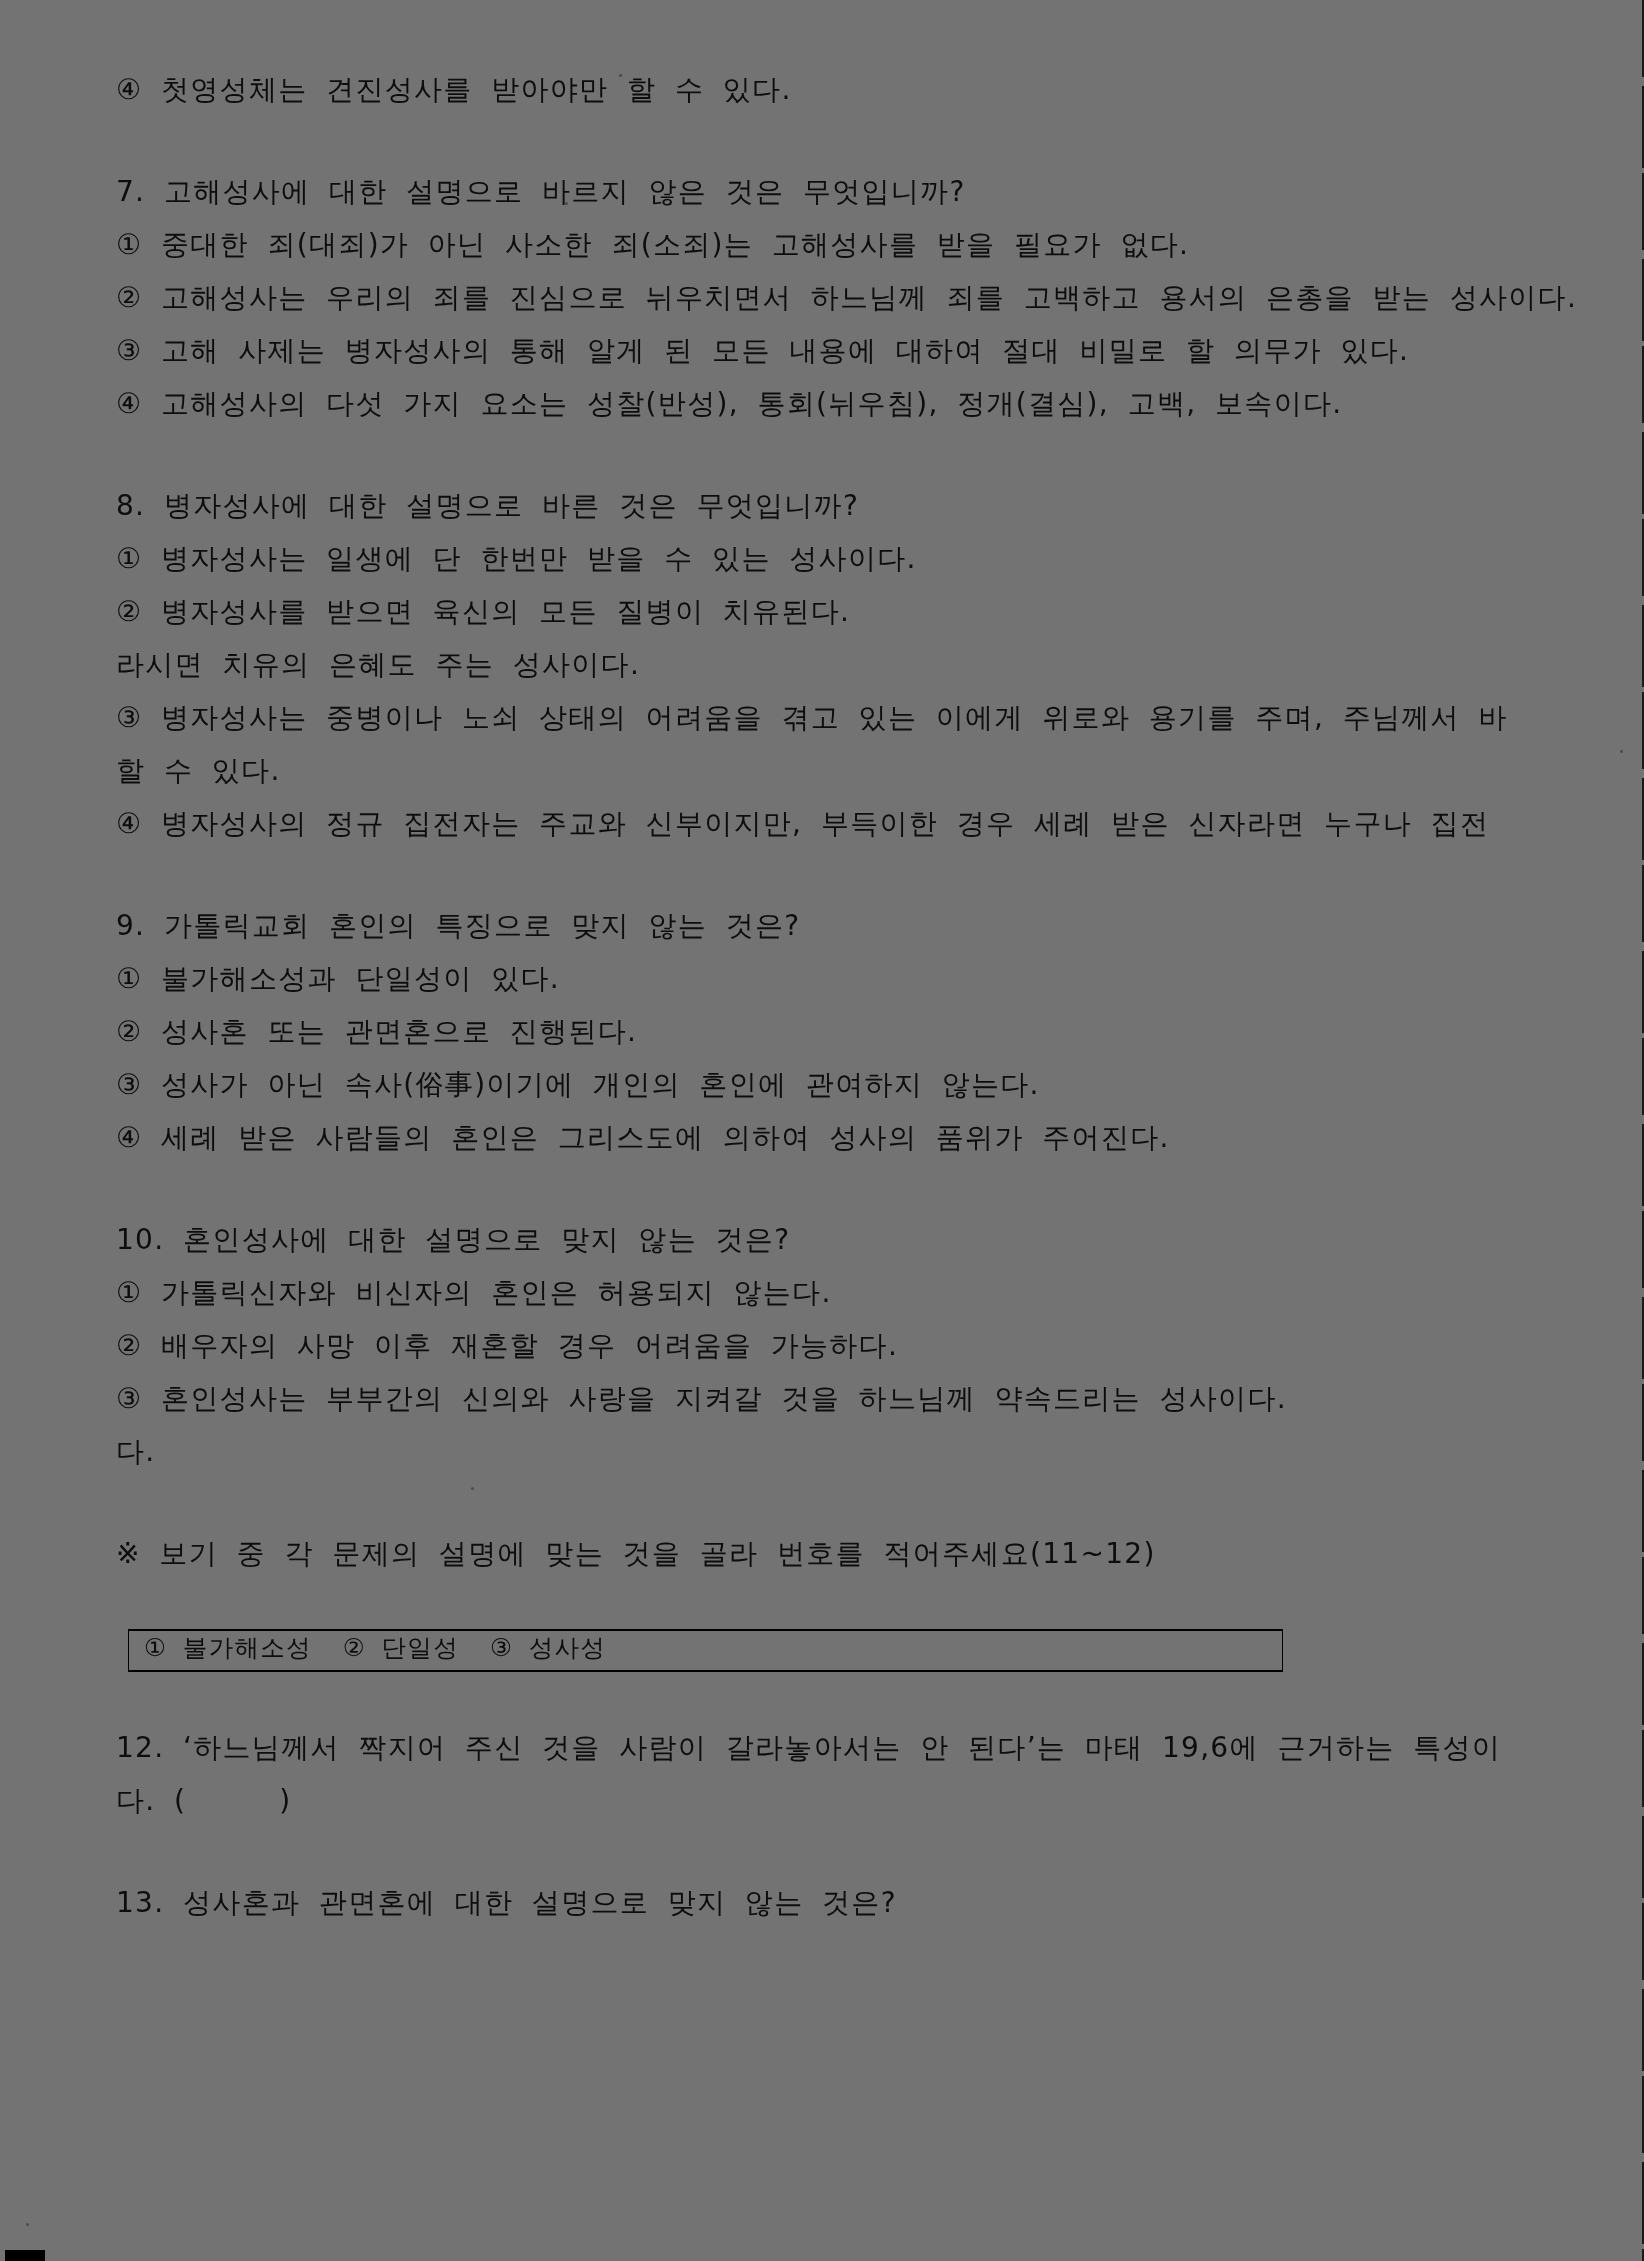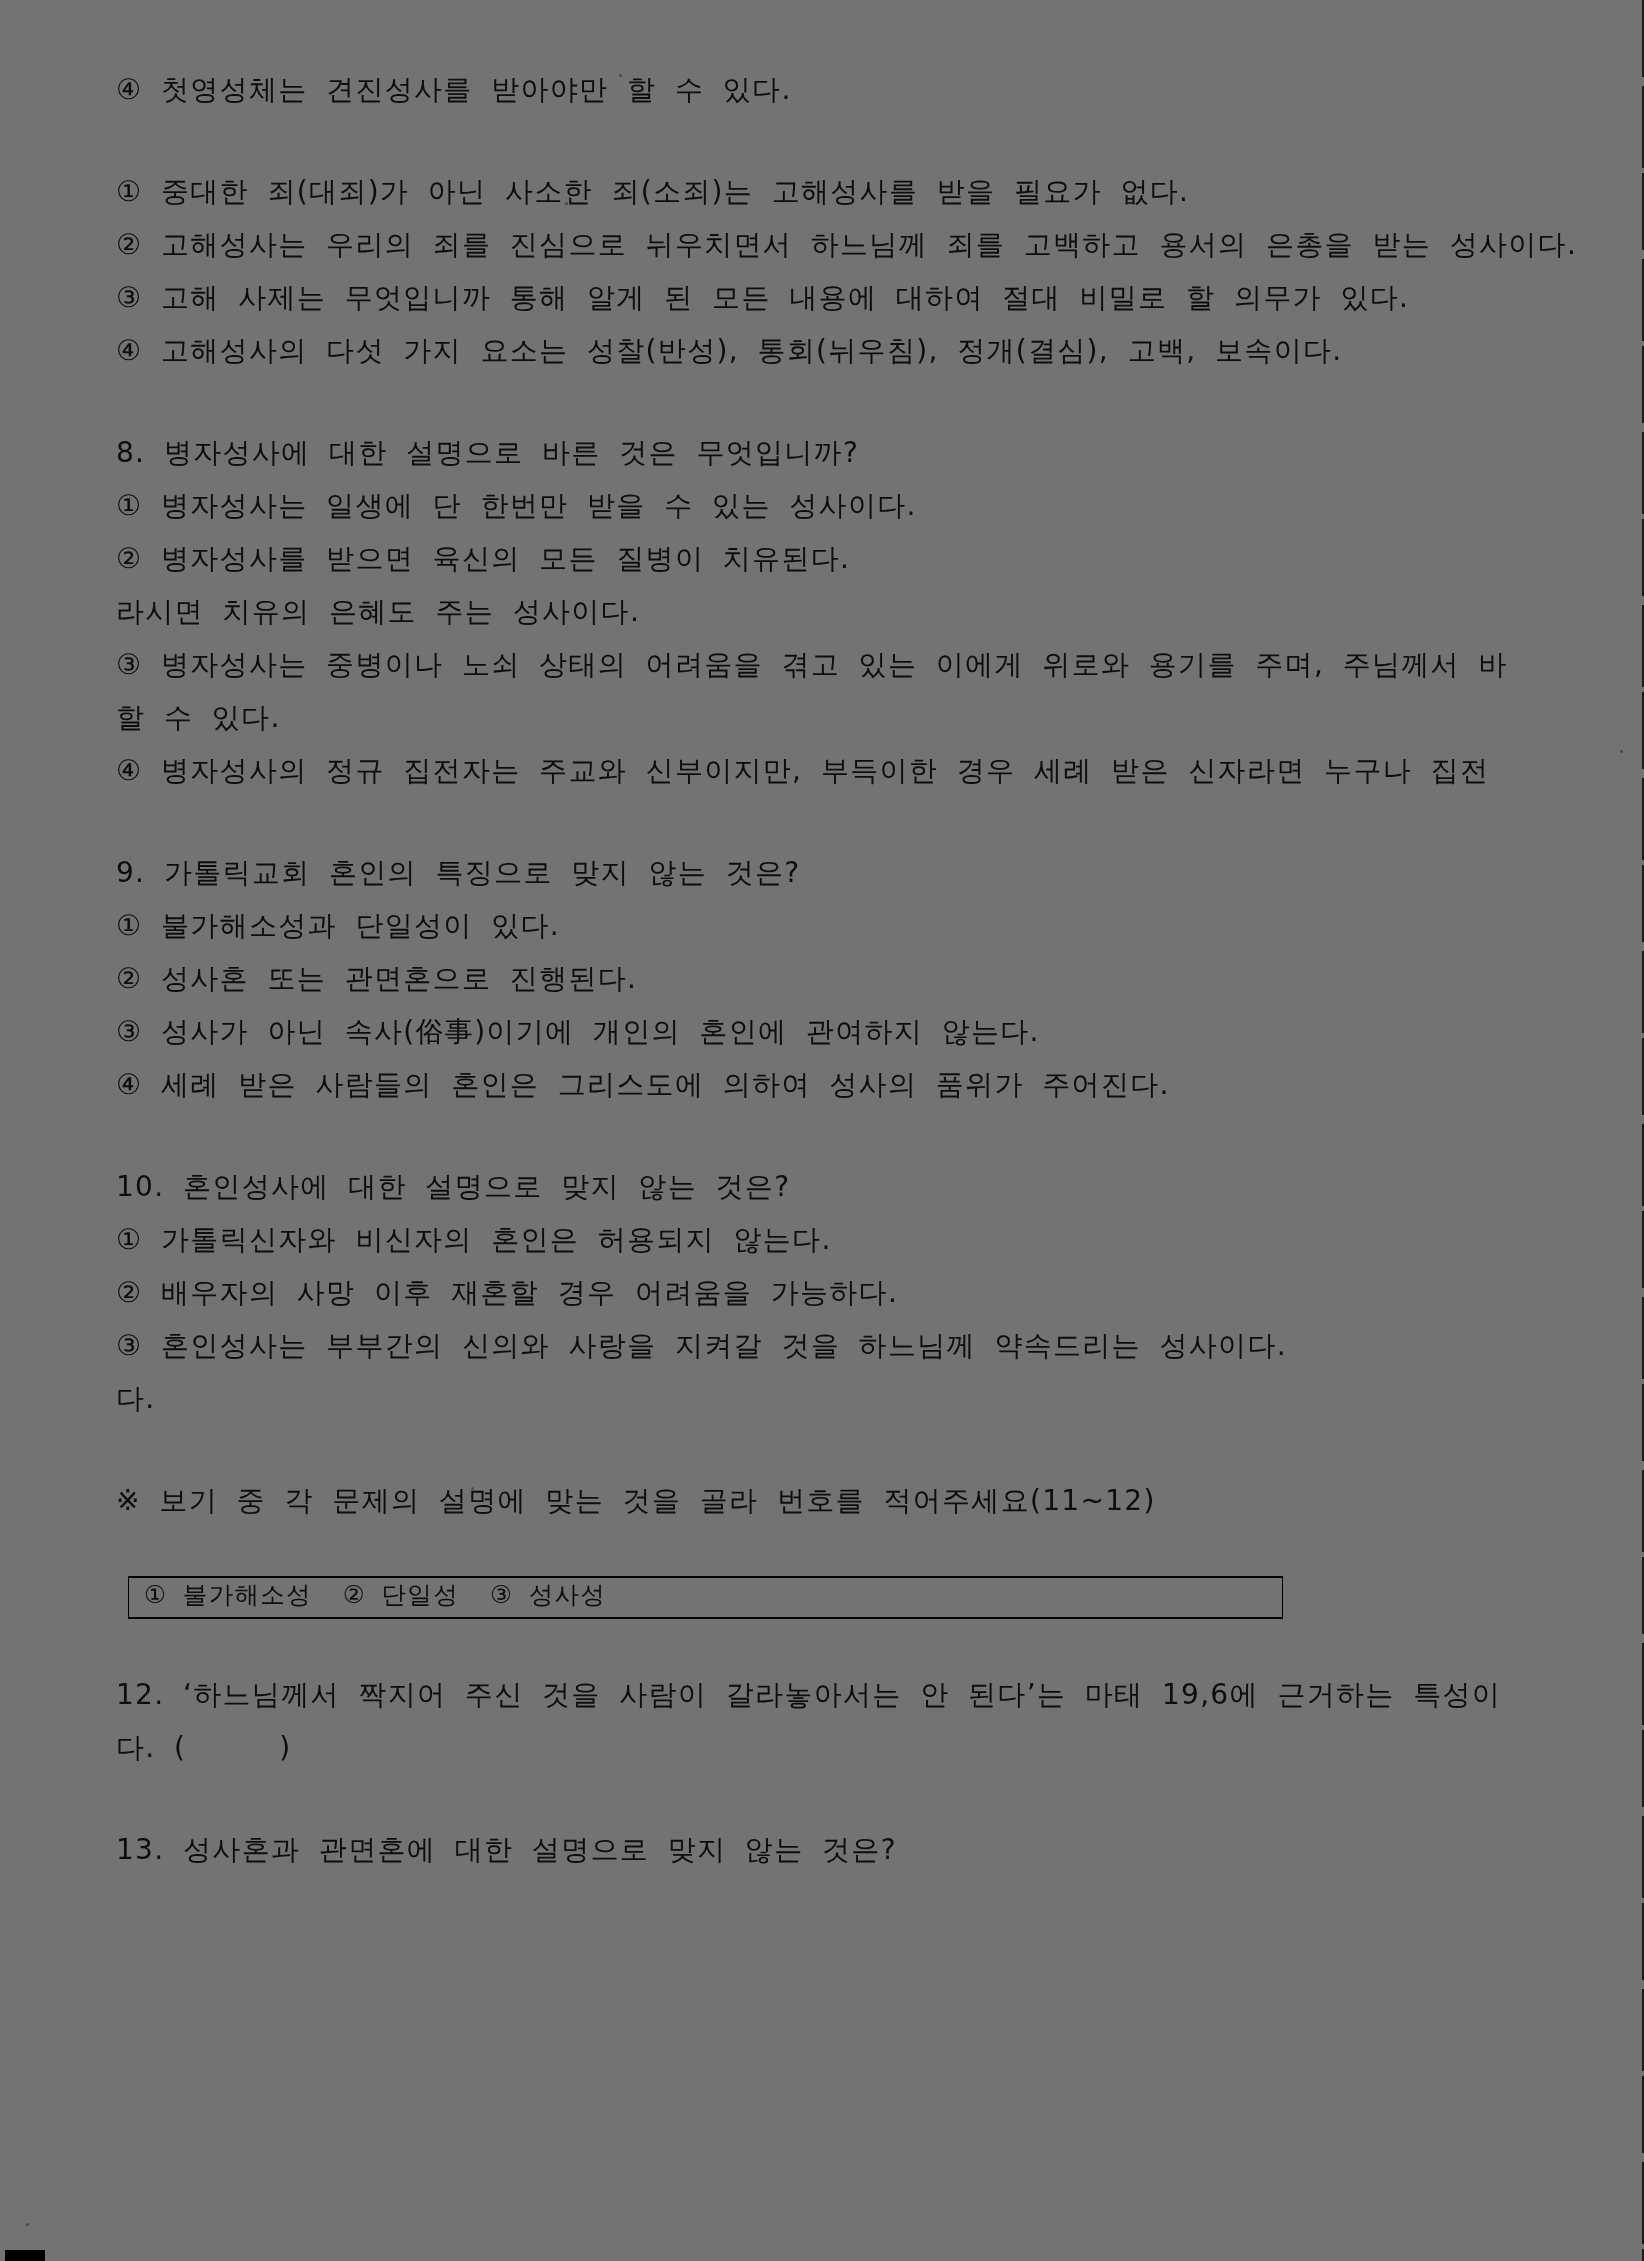--- a/index.html
+++ b/index.html
@@ -85,23 +85,24 @@
 </head>
 <body>
 
 <div class="page">
   <div class="content">
 
   <div class="block">
         <div class="line">④ 첫영성체는 견진성사를 받아야만 할 수 있다.</div>
       </div>
       <div class="block">
+        <div class="line">7. 고해성사에 대한 설명으로 바르지 않은 것은 무엇입니까?</div>
         <div class="line">① 중대한 죄(대죄)가 아닌 사소한 죄(소죄)는 고해성사를 받을 필요가 없다.</div>
         <div class="line">② 고해성사는 우리의 죄를 진심으로 뉘우치면서 하느님께 죄를 고백하고 용서의 은총을 받는 성사이다.</div>
-        <div class="line">③ 고해 사제는 무엇입니까 통해 알게 된 모든 내용에 대하여 절대 비밀로 할 의무가 있다.</div>
+        <div class="line">③ 고해 사제는 병자성사의 통해 알게 된 모든 내용에 대하여 절대 비밀로 할 의무가 있다.</div>
         <div class="line">④ 고해성사의 다섯 가지 요소는 성찰(반성), 통회(뉘우침), 정개(결심), 고백, 보속이다.</div>
       </div>
       <div class="block">
         <div class="line">8. 병자성사에 대한 설명으로 바른 것은 무엇입니까?</div>
         <div class="line">① 병자성사는 일생에 단 한번만 받을 수 있는 성사이다.</div>
         <div class="line">② 병자성사를 받으면 육신의 모든 질병이 치유된다.</div>
         <div class="line">라시면 치유의 은혜도 주는 성사이다.</div>
         <div class="line">③ 병자성사는 중병이나 노쇠 상태의 어려움을 겪고 있는 이에게 위로와 용기를 주며, 주님께서 바</div>
         <div class="line">할 수 있다.</div>
         <div class="line">④ 병자성사의 정규 집전자는 주교와 신부이지만, 부득이한 경우 세례 받은 신자라면 누구나 집전</div>

